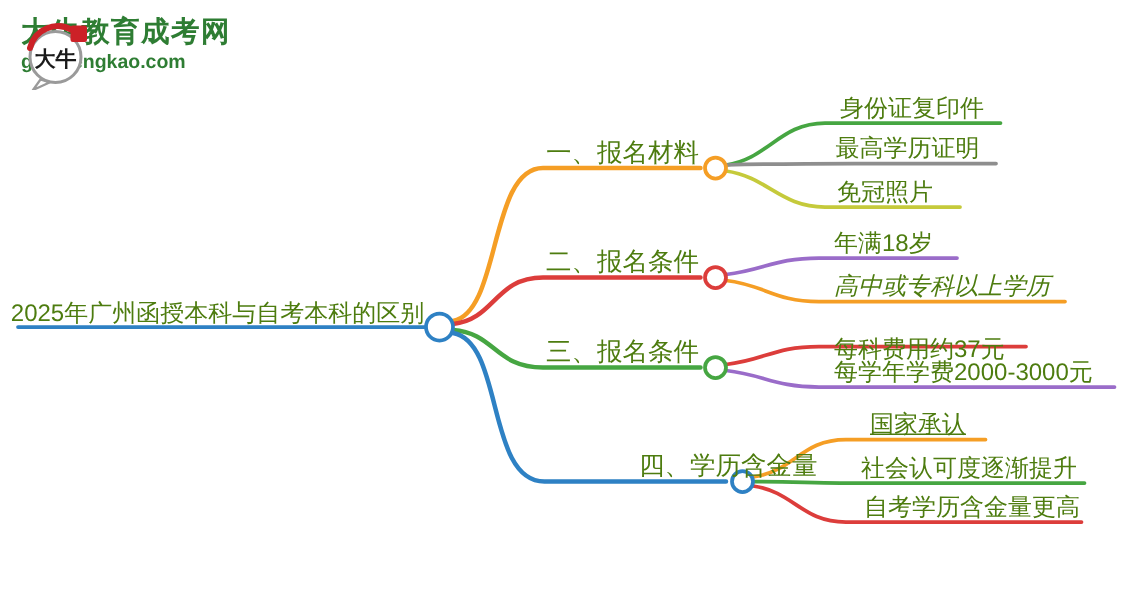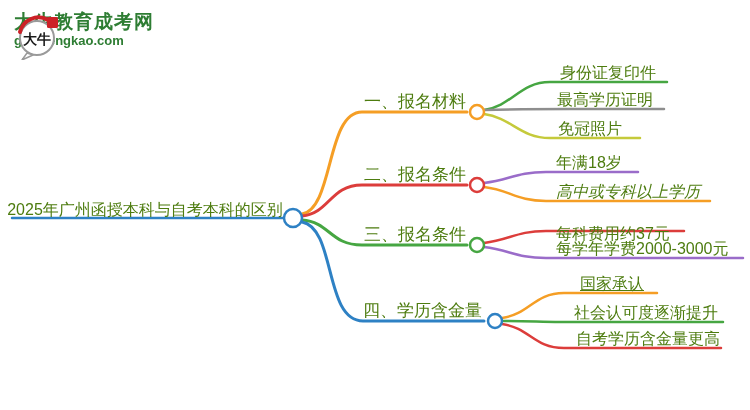--- a/index.html
+++ b/index.html
@@ -13,21 +13,21 @@
   .logo-texts{display:flex;flex-direction:column;line-height:1.05;}
   .logo-title{font-size:19px;font-weight:700;color:#2e7d33;letter-spacing:1px;}
   .logo-domain{font-size:13px;font-weight:700;color:#2e7d33;margin-top:2px;}
   
   .topic{color:#4d7c0f;white-space:nowrap;line-height:19px;}
   .root-topic{left:5px;top:200px;width:280px;text-align:center;font-size:16px;}
   .b-title{font-size:17px;text-align:center;width:106px;}
   .b1{left:362px;top:92px;}
   .b2{left:362px;top:165px;}
   .b3{left:362px;top:225px;}
-  .b4{left:363px;top:301px;width:182px;text-align:left;}
+  .b4{left:363px;top:301px;width:182px;text-align:right;}
   .sub{font-size:16px;}
   svg{position:absolute;left:0;top:0;}
 </style>
 </head>
 <body>
 
 <svg width="750" height="410" viewBox="0 0 750 410">
   <g fill="none" stroke-linecap="round">
 
     <path d="M12,218 H284" stroke-width="2.5" stroke="#2e81c4"></path>

